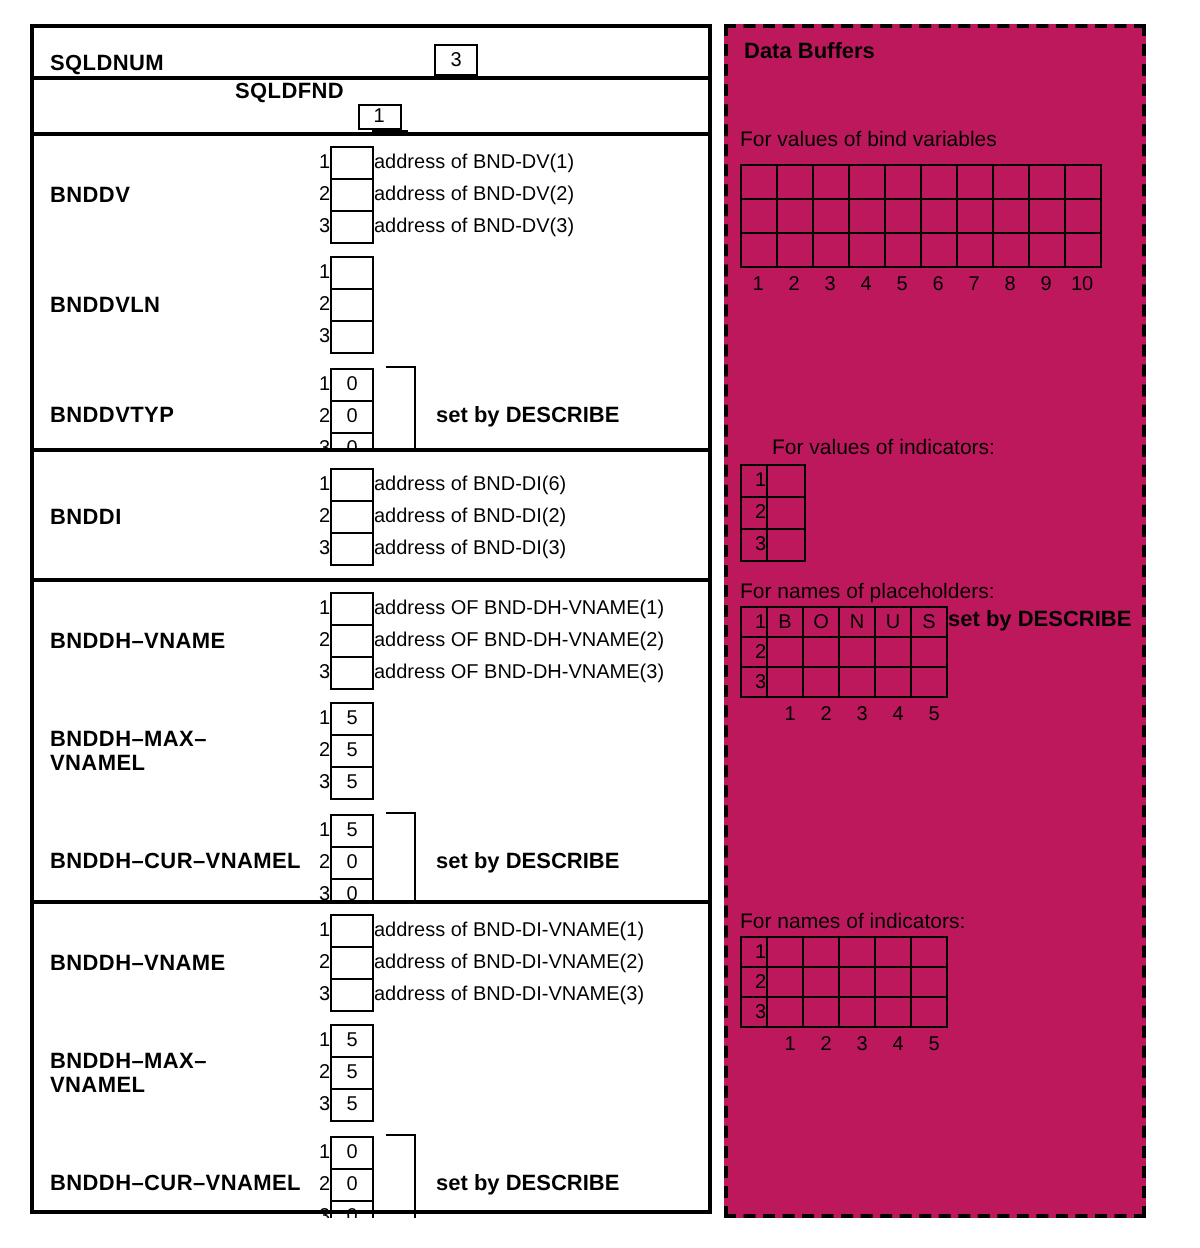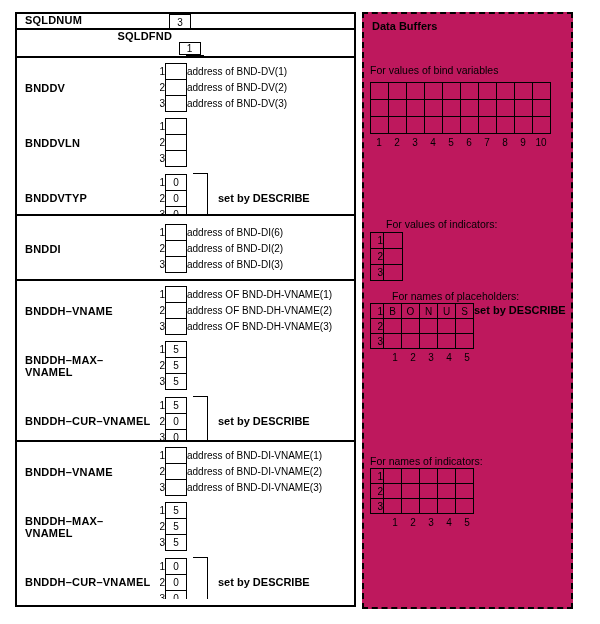--- a/index.html
+++ b/index.html
@@ -6,21 +6,21 @@
   .canvas {
     position:relative; width:600px; height:624px; background:#fff;
     font-family:"Liberation Sans", sans-serif; color:#000; overflow:hidden;
   }
   
   .lbox {
     position:absolute; left:15px; top:12px; width:341px; height:595px;
     border:2px solid #000; box-sizing:border-box; background:#fff;
   }
   .sec { box-sizing:border-box; border-bottom:2px solid #000; position:relative; overflow:hidden; }
-  .sec-1 { height:16px; display:flex; align-items:flex-start; padding-left:8px; }
+  .sec-1 { height:26px; display:flex; align-items:flex-end; padding-left:8px;gap:48px; }
   .sec-2 { height:28px; display:flex; align-items:center; padding-left:8px;flex-direction:column; }
   .sec-3 { height:158px; padding-top:5px; }
   .sec-4 { height:65px; padding-top:8px; }
   .sec-5 { height:161px; padding-top:5px; }
   .sec-6 { height:157px; padding-top:5px; border-bottom:none; }
   .flabel { width:144px; font-weight:bold; font-size:11px; letter-spacing:.2px; }
   .vbox {
     width:22px; height:16px; border:1px solid #000; box-sizing:border-box;
     display:flex; align-items:center; justify-content:center; font-size:10px;
   }
@@ -384,21 +384,21 @@
               <td class="ci"></td>
             </tr>
         <tr>
               <td class="rl">3</td>
               <td class="ci"></td>
             </tr>
       </tbody>
         </table>
     </div>
 
-    <div class="rcap" style="top:276px;margin-left:22px;">For names of placeholders:</div>
+    <div class="rcap" style="top:276px;">For names of placeholders:</div>
     <div class="rblock phwrap" style="left:6px; top:289px;">
       <div class="phnote">set by DESCRIBE</div>
       <table class="grid">
         <tbody>
             <tr>
           <td class="rl">1</td>
           <td class="c5 letter">B</td>
           <td class="c5 letter">O</td>
           <td class="c5 letter">N</td>
           <td class="c5 letter">U</td>

